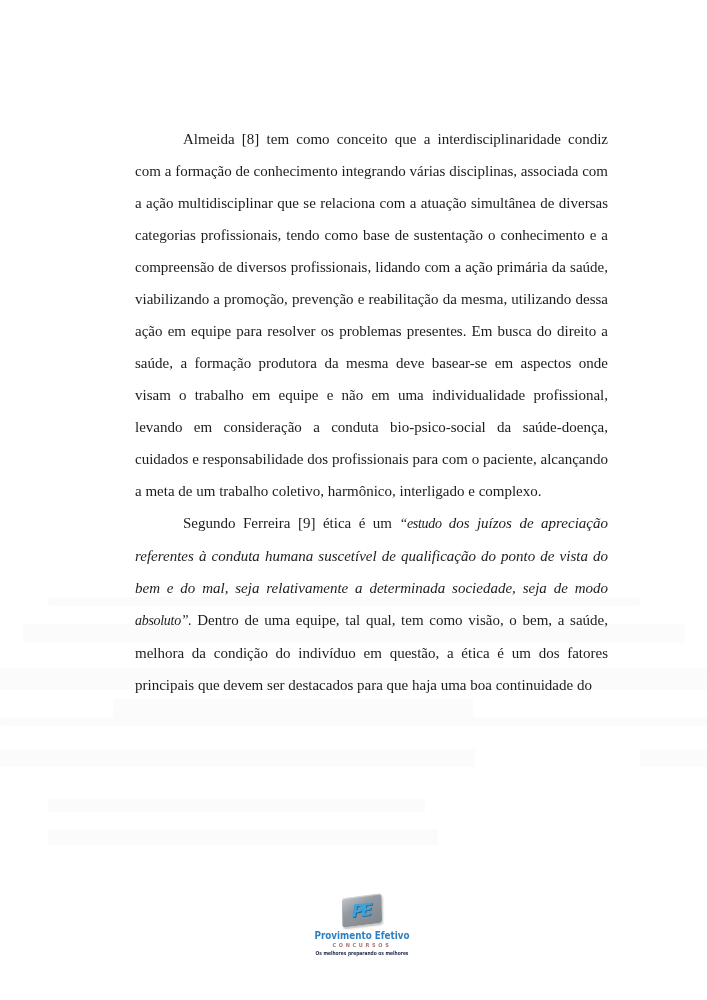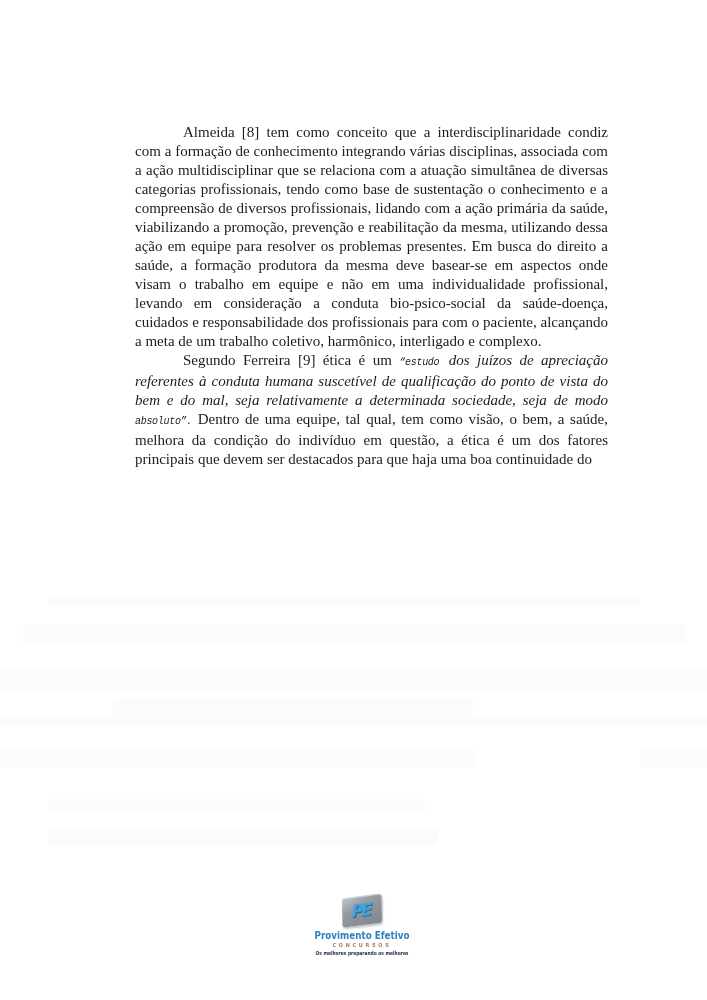--- a/index.html
+++ b/index.html
@@ -21,31 +21,31 @@
   }
   .page{position:absolute;inset:0;background:#ffffff;}
 
   
   .ghost{position:absolute;background:rgba(125,125,125,0.028);border-radius:1px;}
 
   
   .text-block{
     position:absolute;
     left:135px;top:123px;width:473px;
-    font-size:15px;line-height:19px;
+    font-size:15px;line-height:32px;
     color:var(--ink);
     text-align:justify;
   }
   .text-block p{margin:0;text-indent:48px;}
   .seg-regular{font-style:normal;}
   .seg-serif-italic{font-style:italic;}
   .seg-quote-emphasis{
-    font-family:Liberation Mono, monospace;
+    font-family:Liberation Serif, serif;
     font-style:italic;
-    font-size:10px;
+    font-size:14px;
     letter-spacing:-0.3px;
   }
 
   
   .logo{
     position:absolute;
     left:362px;top:896px;
     transform:translateX(-50%);
     width:140px;
     text-align:center;

